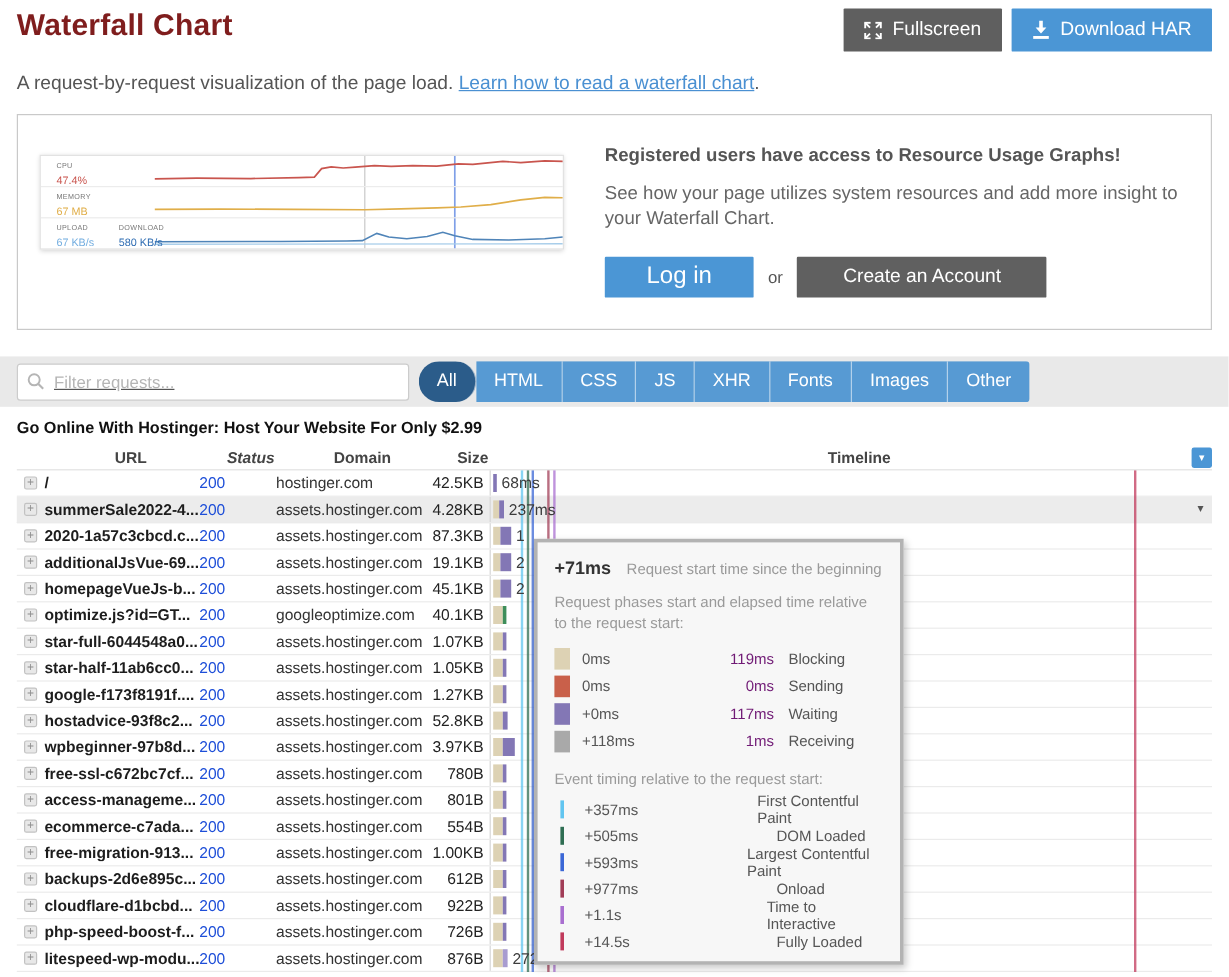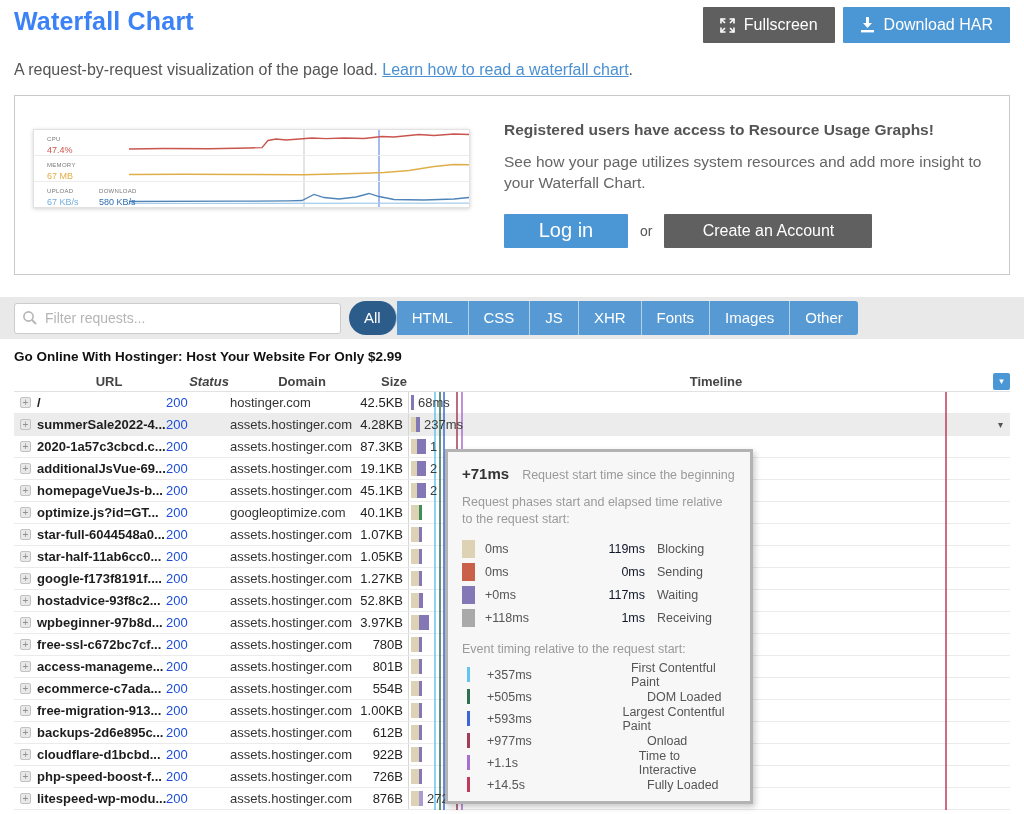--- a/index.html
+++ b/index.html
@@ -2,21 +2,21 @@
 <html><head>
 <meta charset="utf-8">
 <style>
   * { margin:0; padding:0; box-sizing:border-box; }
   html,body { background:#fff; }
   body { font-family:"Liberation Sans","DejaVu Sans",sans-serif; }
   #page { position:relative; width:1024px; height:814px; overflow:hidden; background:#fff; }
 
   
   .top { display:flex; align-items:flex-start; padding:7px 14px 0 14px; }
-  .page-title { font-size:25px; color:#3b82f6; font-weight:600; letter-spacing:.2px; }
+  .page-title { font-size:25px; color:#7f1d1d; font-weight:600; letter-spacing:.2px; }
   .top-btns { margin-left:auto; display:flex; gap:8px; }
   .btn { display:flex; align-items:center; gap:9px; height:36px; padding:0 17px; color:#fff;
          font-size:16px; border:none; cursor:pointer; border-radius:1px; }
   .btn-dark { background:#5f5f5f; }
   .btn-blue { background:#4b96d5; }
   .btn svg { display:block; }
 
   
   .subtitle { padding:18px 14px 14px 14px; font-size:16px; color:#555; }
   .subtitle a { color:#4a90d2; text-decoration:underline; cursor:pointer; }
@@ -35,21 +35,21 @@
   .promo-actions { display:flex; align-items:center; gap:12px; }
   .btn-login { width:124px; height:34px; justify-content:center; font-size:20px; }
   .btn-create { width:208px; height:34px; justify-content:center; font-size:16px; background:#606060; }
   .or-label { color:#555; font-size:14px; }
 
   
   .filter-strip { margin-top:22px; background:#e9e9e9; height:42px; display:flex; align-items:center;
                   padding:0 14px; }
   .filter-box { position:relative; width:327px; height:31px; }
   .filter-box input { width:100%; height:100%; border:1px solid #ccc; border-radius:3px;
-                      padding:0 8px 0 30px; font-size:14px; color:#555; background:#fff; outline:none; }
+                      padding:0 8px 0 30px; font-size:14px; color:#555; background:#fff; outline:none;text-decoration:underline; }
   .filter-box input::placeholder { color:#b5b5b5; }
   .filter-box .mag { position:absolute; left:8px; top:7px; }
   .tabs { display:flex; margin-left:8px; border-radius:3px; overflow:hidden; }
   .tab { height:34px; line-height:34px; padding:0 15px; background:#579ad3; color:#fff; font-size:15px;
          cursor:pointer; border-right:1px solid rgba(255,255,255,.55); }
   .tab:last-child { border-right:none; }
   .tab.active { background:#2b5c8a;border-radius:17px; }
 
   
   .ad-line { padding:10px 14px 7px 14px; font-size:13.5px; font-weight:bold; color:#111; }
@@ -90,21 +90,21 @@
   .tooltip { position:absolute; left:445px; top:437px; width:308px; height:355px; background:#f7f7f7;
              border:3px solid #b3b3b3; box-shadow:2px 3px 6px rgba(0,0,0,.22); z-index:10;
              padding:13px 14px 22px 14px;margin-top:12px; }
   .tt-head { display:flex; align-items:baseline; gap:13px; margin-bottom:12px; }
   .tt-start { font-size:15px; font-weight:bold; color:#333; }
   .tt-startdesc { font-size:12.5px; color:#9a9a9a; }
   .tt-desc { font-size:12.5px; color:#9a9a9a; line-height:1.35; margin-bottom:10px; }
   .tt-phase { display:flex; align-items:center; height:23px; }
   .tt-phase .sw { width:13px; height:18px; margin-right:10px; flex:none; }
   .tt-phase .st { width:85px; font-size:12.5px; color:#555; }
-  .tt-phase .el { width:75px; font-size:12.5px; color:#0f172a; text-align:right; }
+  .tt-phase .el { width:75px; font-size:12.5px; color:#701a75; text-align:right; }
   .tt-phase .nm { margin-left:12px; font-size:12.5px; color:#555; }
   .tt-events-head { font-size:12.5px; color:#9a9a9a; margin:12px 0 8px 0; }
   .tt-event { display:flex; align-items:center; height:22px; }
   .tt-event .sw { width:3px; height:15px; margin-left:5px; margin-right:17px; flex:none; }
   .tt-event .tm { width:160px; font-size:12.5px; color:#555; }
   .tt-event .nm { font-size:12.5px; color:#555; }
 </style>
 </head>
 <body>
 

